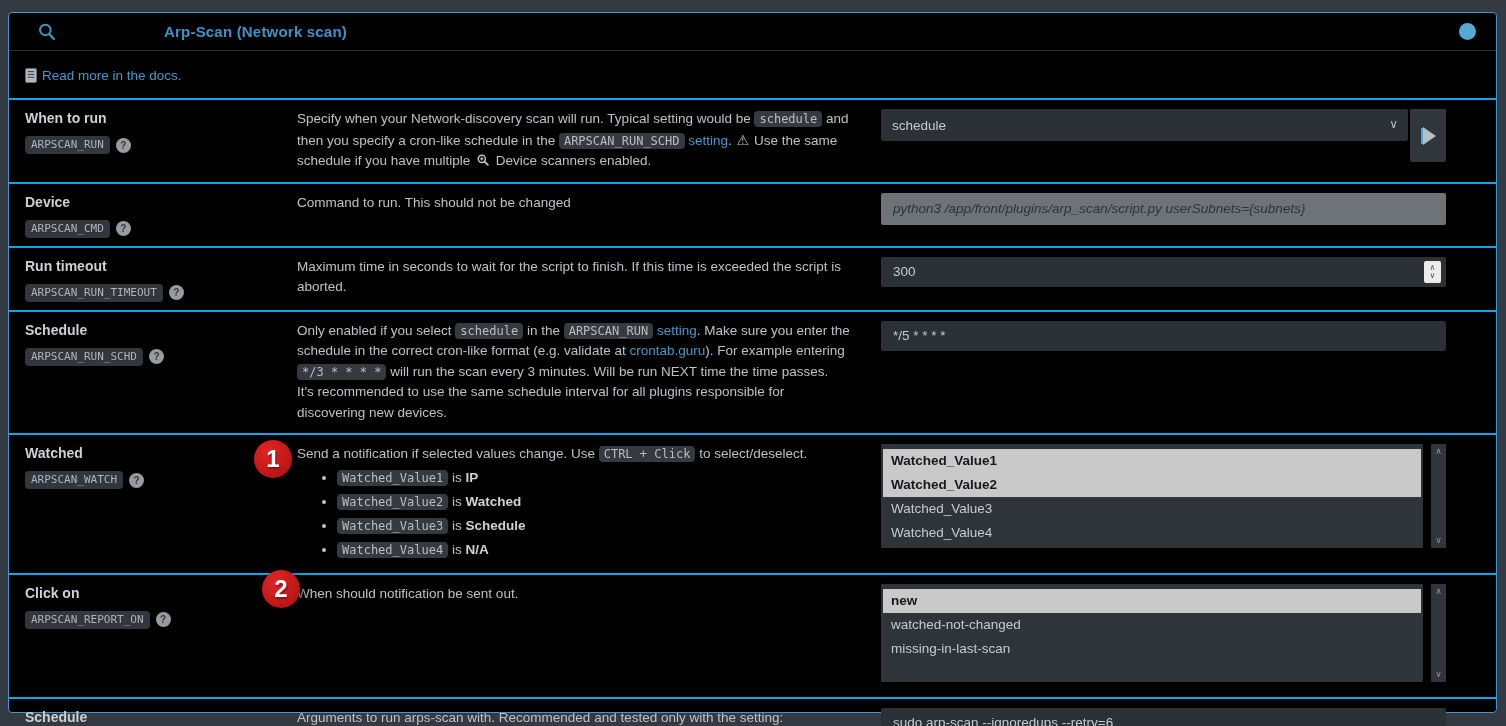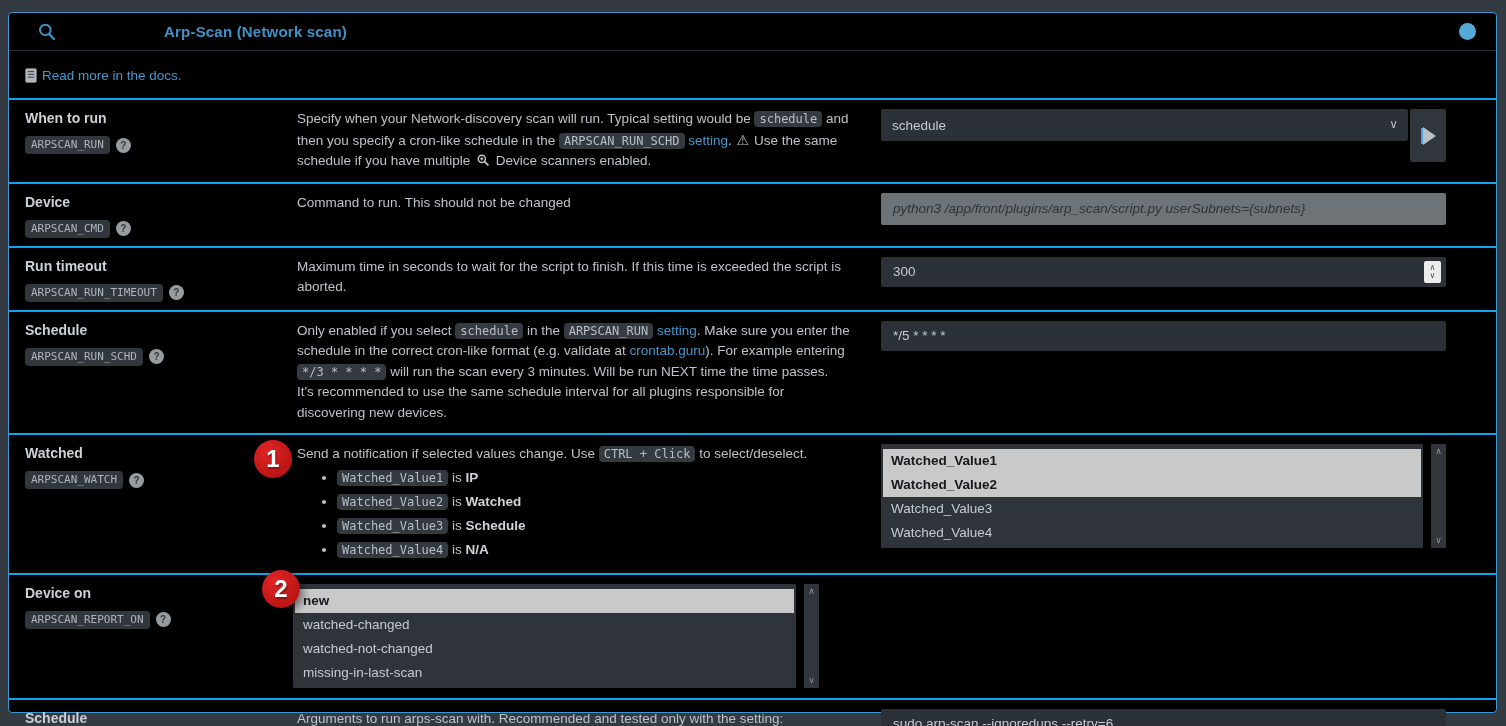--- a/index.html
+++ b/index.html
@@ -295,31 +295,31 @@
               <div class="mscroll">
                 <span>∧</span>
                 <span>∨</span>
               </div>
             </div>
           </div>
   </div>
 
   <div class="setting-row">
     <div class="cell-label">
-      <div class="setting-label">Device on</div>
+      <div class="setting-label">Click on</div>
       <div class="keyline">
         <span class="setting-key">ARPSCAN_REPORT_ON</span>
         <span class="help-icon">?</span>
       </div>
     </div>
+    <div class="cell-desc">When should notification be sent out.</div>
     <div class="cell-control">
             <div class="mswrap">
               <div class="mlist">
                 <div class="moption selected">new</div>
-                <div class="moption">watched-changed</div>
                 <div class="moption">watched-not-changed</div>
                 <div class="moption">missing-in-last-scan</div>
               </div>
               <div class="mscroll">
                 <span>∧</span>
                 <span>∨</span>
               </div>
             </div>
           </div>
   </div>

